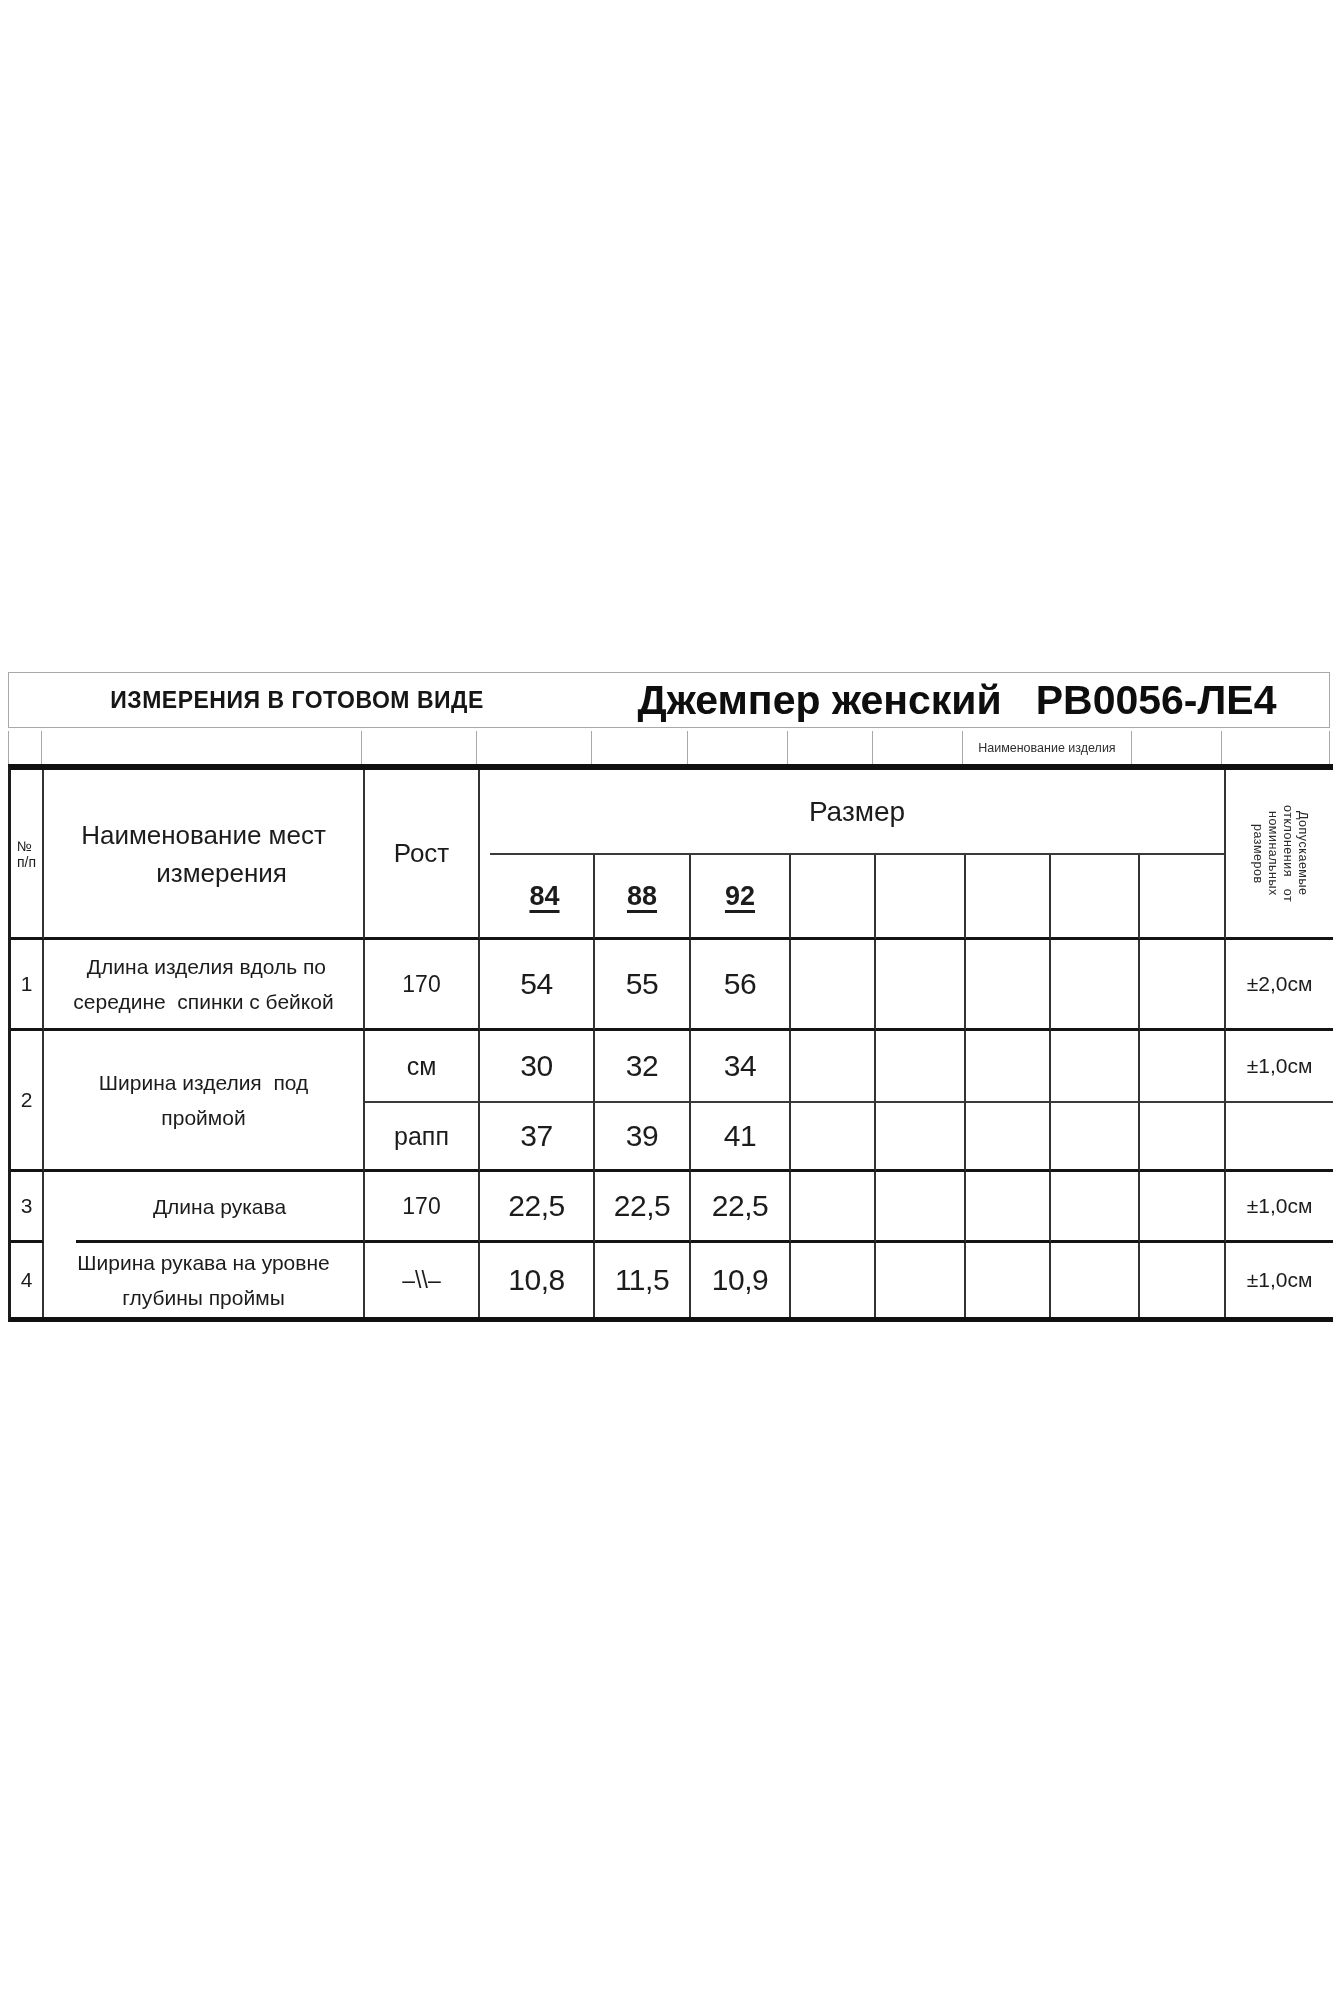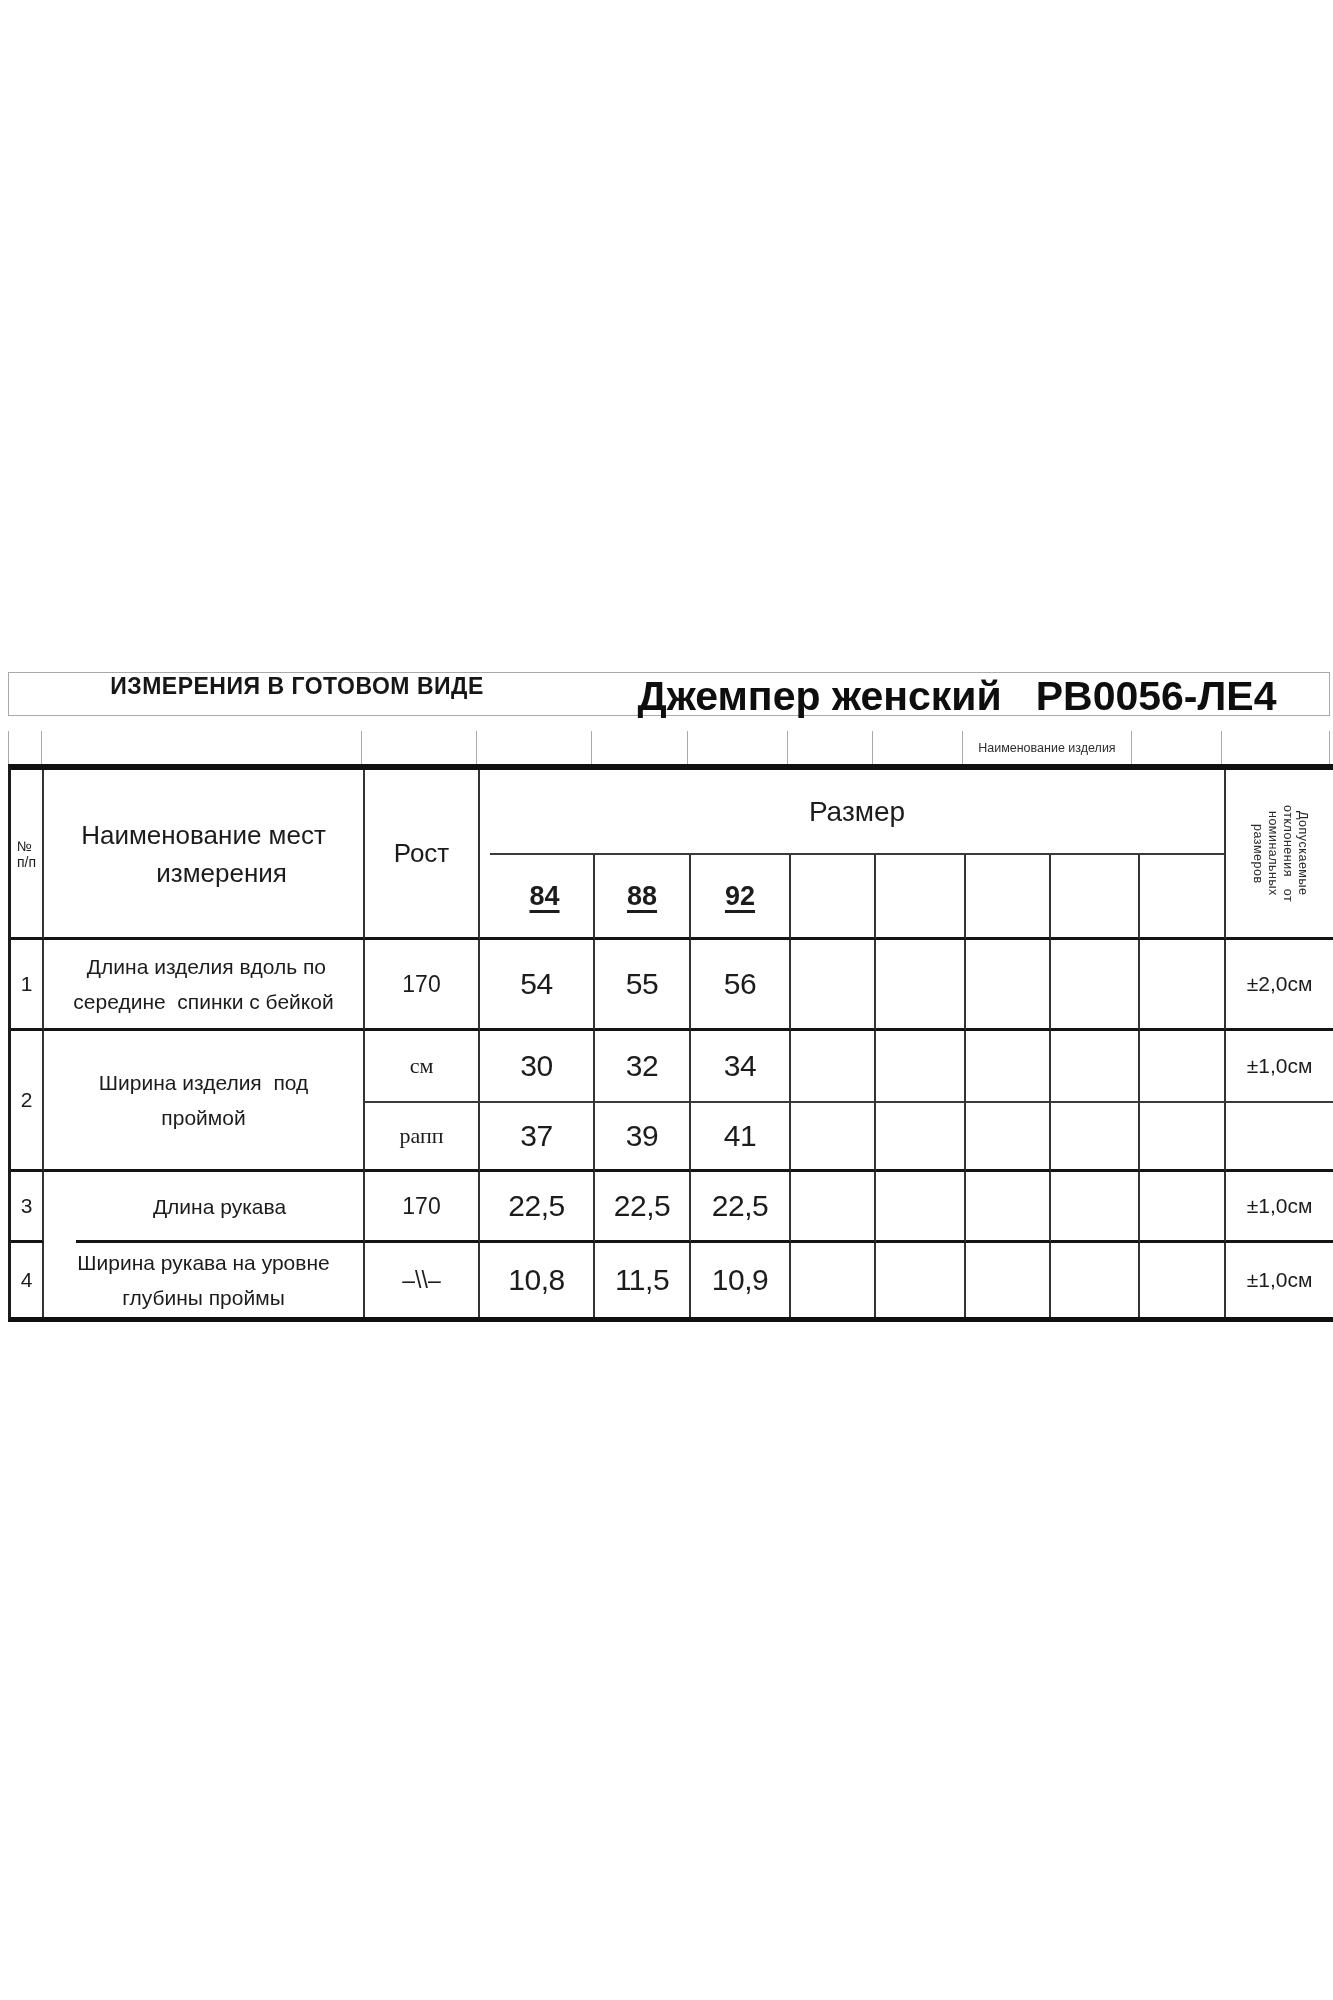--- a/index.html
+++ b/index.html
@@ -5,23 +5,23 @@
   html,body { margin:0; padding:0; }
   body {
     width:1333px; height:2000px; position:relative; background:#ffffff;
     font-family:"Liberation Sans", sans-serif; color:#1c1c1c;
     -webkit-font-smoothing:antialiased;
   }
   .stage { position:absolute; left:0; top:0; width:1333px; height:2000px; }
 
   
   .titlebar {
-    position:absolute; left:8px; top:672px; width:1322px; height:44px;
+    position:absolute; left:8px; top:672px; width:1322px; height:56px;
     border:1px solid #a9a9a9; box-sizing:border-box;
-    display:flex; 
+    display:flex; align-items:center;
   }
   .title-left {
     width:576px; text-align:center; font-weight:bold; font-size:23px;
     letter-spacing:0.5px; color:#161616;
   }
   .title-right {
     flex:1; text-align:center; font-weight:bold; font-size:41px; color:#0e0e0e;
     white-space:pre; display:flex; justify-content:center; align-items:baseline; gap:34px;
   }
 
@@ -65,21 +65,21 @@
   .h-rost  { font-size:26px; }
   .h-razmer{ font-size:28px;margin-left:10px; }
   .h-size  { font-size:27px; font-weight:bold; text-decoration:underline; text-decoration-thickness:3px; text-underline-offset:5px; }
   .h-tol   {
     writing-mode:vertical-rl; white-space:pre; font-size:12.5px; line-height:15px;
     text-align:center; letter-spacing:0.5px; color:#2a2a2a;
   }
   .rownum  { font-size:21px; }
   .rowname { font-size:21px; line-height:35px; white-space:pre; }
   .rost-v  { font-size:23px; }
-  .unit    { font-size:22px;font-family:Liberation Serif, serif; }
+  .unit    { font-size:25px; }
   .val     { font-size:30px; letter-spacing:-0.5px; }
   .tol     { font-size:21px; white-space:nowrap; }
 </style>
 </head>
 <body>
 
 <div class="stage">
 
   <div class="titlebar">
     <div class="title-left">ИЗМЕРЕНИЯ В ГОТОВОМ ВИДЕ</div>

